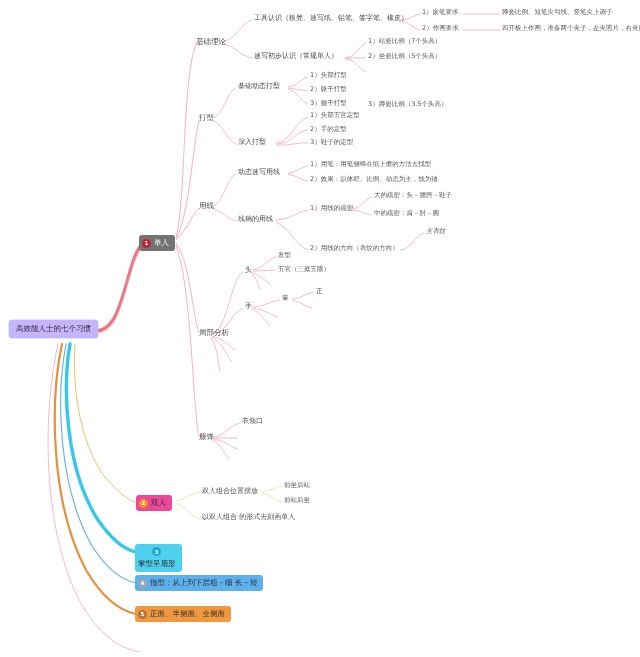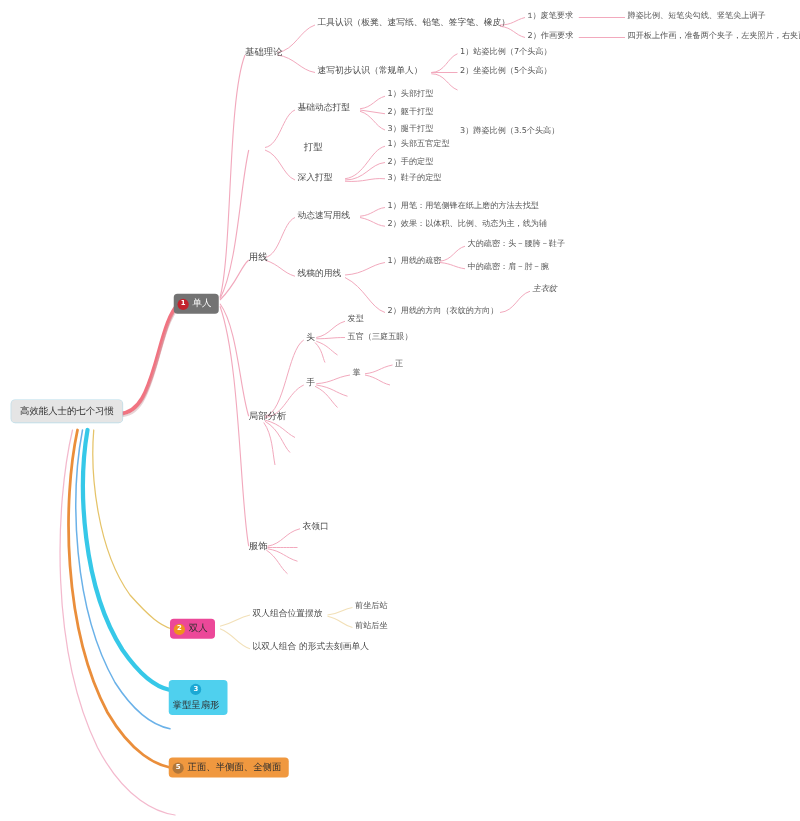--- a/index.html
+++ b/index.html
@@ -47,21 +47,21 @@
   
   .lvl4 { font-size: 6.5px; color: #555555; }
   
   .lvl5 { font-size: 6.5px; color: #555555; }
 
   
   .root-node {
     position: absolute;
     left: 9px;
     top: 320px;
-    background: #e5e5e5;
+    background: #c4b5fd;
     border-radius: 3px;
     padding: 4px 7px;
     font-size: 7.5px;
     color: #2d2d2d;
     white-space: nowrap;
     box-shadow: 0 0 0 0.5px rgba(120,190,215,.55);
   }
 
   
   .main-node {
@@ -206,30 +206,34 @@
   <div class="main-node m2" style="left:136px; top:495px;">
     <span class="badge">2</span>
     <span class="mlabel">双人</span>
   </div>
 
   <div class="main-node m3" style="left:135px; top:544px;flex-direction:column;">
     <span class="badge">3</span>
     <span class="mlabel">掌型呈扇形</span>
   </div>
 
+  <div class="main-node m4" style="left:135px; top:575px;">
+    <span class="badge">4</span>
+    <span class="mlabel">指型：从上到下层粗－细 长－短</span>
+  </div>
 
   <div class="main-node m5" style="left:135px; top:606px;">
     <span class="badge">5</span>
     <span class="mlabel">正面、半侧面、全侧面</span>
   </div>
 
   <div class="node lvl2" style="left:196px; top:38px;">
     <span class="lbl">基础理论</span>
   </div>
-  <div class="node lvl2" style="left:199px; top:114px;margin-left:44px;">
+  <div class="node lvl2" style="left:199px; top:114px;">
     <span class="lbl">打型</span>
   </div>
   <div class="node lvl2" style="left:199px; top:202px;">
     <span class="lbl">用线</span>
   </div>
   <div class="node lvl2" style="left:199px; top:329px;">
     <span class="lbl">局部分析</span>
   </div>
   <div class="node lvl2" style="left:199px; top:433px;">
     <span class="lbl">服饰</span>

